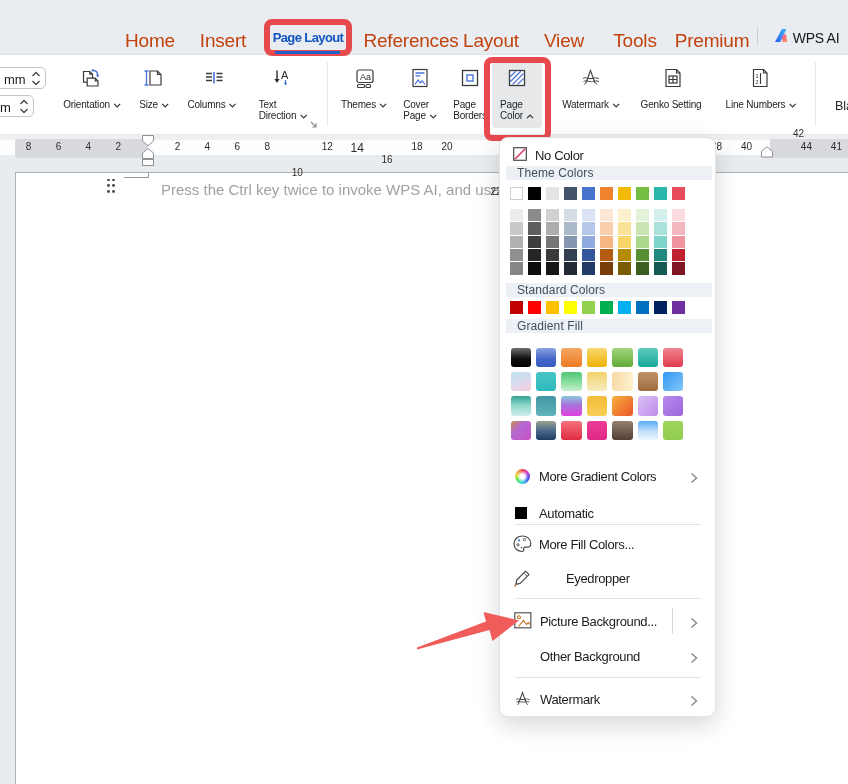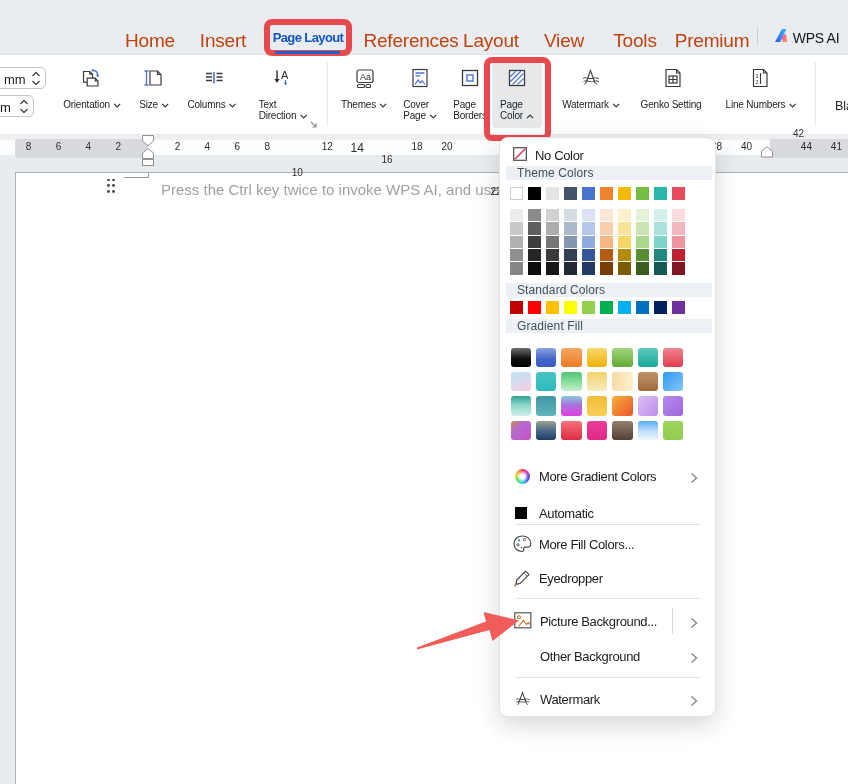--- a/index.html
+++ b/index.html
@@ -328,21 +328,21 @@
 <circle cx="11.5" cy="4.6" r="1.1" fill="none" stroke="#4a4a4a" stroke-width="0.9"></circle>
 <circle cx="5" cy="9.8" r="1.1" fill="none" stroke="#4a4a4a" stroke-width="0.9"></circle>
 <circle cx="8.5" cy="12.8" r="0.8" fill="#4a4a4a"></circle>
 </svg>
 <span class="mtxt" style="left:539px;top:536.5px;z-index:6;">More Fill Colors...</span>
 <svg class="abs" style="left:513px;top:569px;z-index:6;" width="19" height="19" viewBox="0 0 19 19">
 <path d="M12.6 2.2 L16 5.6 L7.2 14.4 L2.8 15.4 L3.8 11 Z" fill="none" stroke="#4a4a4a" stroke-width="1.2" stroke-linejoin="round"></path>
 <path d="M11.2 4.4 L13.8 7" stroke="#4a4a4a" stroke-width="1"></path>
 <circle cx="2.2" cy="16.8" r="1" fill="#e07820"></circle>
 </svg>
-<span class="mtxt" style="left:539px;top:571px;z-index:6;">Eyedropper</span>
+<span class="mtxt" style="left:566px;top:571px;z-index:6;">Eyedropper</span>
 <div class="divline" style="top:598px;z-index:6;"></div>
 <svg class="abs" style="left:514px;top:612px;z-index:6;" width="18" height="17" viewBox="0 0 18 17">
 <rect x="0.8" y="0.8" width="16" height="15" fill="#fff" stroke="#555" stroke-width="1.2"></rect>
 <circle cx="5" cy="5.2" r="1.5" fill="none" stroke="#c4701c" stroke-width="1.1"></circle>
 <path d="M4.5 14.5 L9.5 8.5 L12.5 12.5 L14.5 10.5 L16.5 13" fill="none" stroke="#c4701c" stroke-width="1.1"></path>
 </svg>
 <span class="mtxt" style="left:540px;top:613.5px;z-index:6;">Picture Background...</span>
 <div class="abs" style="left:672px;top:608px;width:1px;height:26px;background:#d8d8d8;z-index:6;"></div>
 <span class="chev" style="top:614.5px;z-index:6;"><svg width="8" height="12" viewBox="0 0 8 12">
       <path d="M1.5 1.5 L6.5 6 L1.5 10.5" fill="none" stroke="#8a8a8a" stroke-width="1.5"></path>

